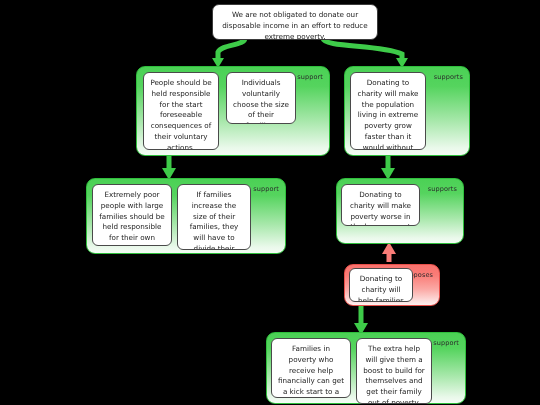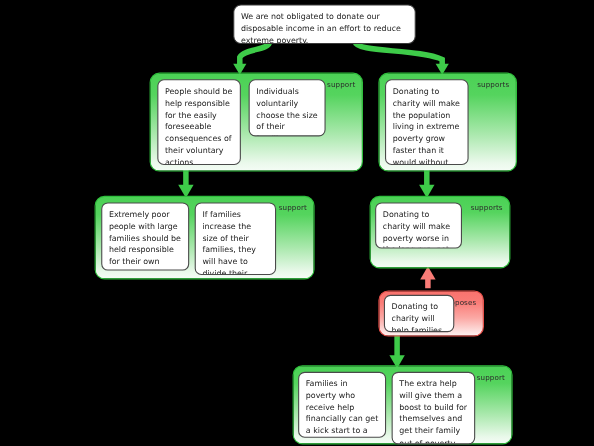--- a/index.html
+++ b/index.html
@@ -12,20 +12,21 @@
     height: 405px;
     position: relative;
     overflow: hidden;
     font-family: "DejaVu Sans", "Liberation Sans", sans-serif;
   }
   #map-canvas {
     position: absolute;
     left: 0; top: 0;
     width: 440px;
     height: 405px;
+    text-align: center;
   }
   #edge-layer {
     position: absolute;
     left: 0; top: 0;
     width: 540px;
     height: 405px;
     pointer-events: none;
   }
 
   
@@ -97,21 +98,21 @@
   </svg>
 
   <div class="card root" style="left:212px; top:4px; width:166px; height:36px;">
     <span>We are not obligated to donate our disposable income in an effort to reduce extreme poverty.</span>
   </div>
 
   <div class="group support" style="left:136px; top:66px; width:194px; height:90px;">
     <span class="group-label">support</span>
   </div>
   <div class="card" style="left:143px; top:72px; width:76px; height:78px;">
-    <span>People should be help responsible for the easily foreseeable consequences of their voluntary actions.</span>
+    <span>People should be held responsible for the start foreseeable consequences of their voluntary actions.</span>
   </div>
   <div class="card" style="left:226px; top:72px; width:70px; height:52px;">
     <span>Individuals voluntarily choose the size of their families.</span>
   </div>
 
   <div class="group support" style="left:344px; top:66px; width:126px; height:90px;">
     <span class="group-label">supports</span>
   </div>
   <div class="card" style="left:350px; top:72px; width:76px; height:78px;">
     <span>Donating to charity will make the population living in extreme poverty grow faster than it would without aid.</span>

